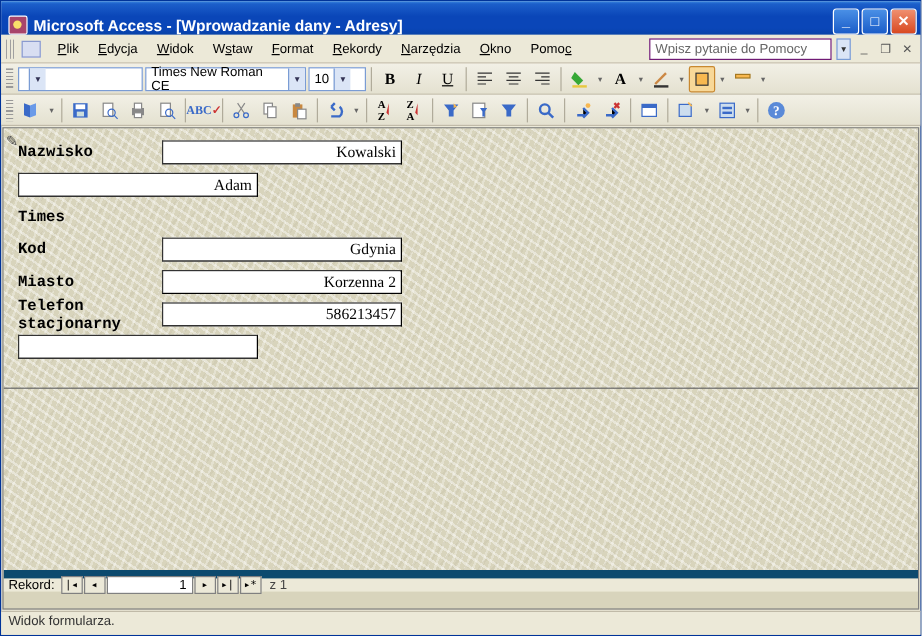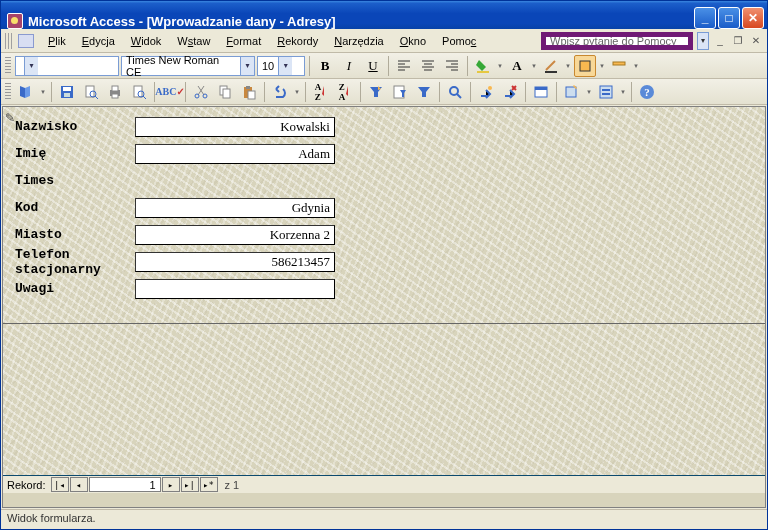--- a/index.html
+++ b/index.html
@@ -11,42 +11,42 @@
 .titlebar .spacer { flex: 1; }
 .tbtn { width: 22px; height: 22px; margin-left: 2px; border: 1px solid #fff; border-radius: 3px; color: #fff; font-weight: bold; font-size: 12px; display: flex; align-items: center; justify-content: center; cursor: pointer; }
 .tmin, .tmax { background: linear-gradient(#4a90e6, #1a5cc8); }
 .tclose { background: linear-gradient(#f09070, #d84820); }
 .menubar { height: 24px; background: #ece9d8; display: flex; align-items: center; padding: 0 4px; border-bottom: 1px solid #c0baa8; font-size: 11px; }
 .grip { width: 7px; height: 16px; background: repeating-linear-gradient(to right, #a0a0a0 0 1px, transparent 1px 3px); margin-right: 6px; }
 .box16 { width:16px; height:14px; border:1px solid #8a9acf; background:#d8def2; margin-right:6px; }
 .menubar span.m { padding: 2px 8px; cursor: pointer; }
 .menubar span.m u { text-decoration: underline; }
 .ask { margin-left: auto; display:flex; align-items:center; gap:4px; }
-.ask input { width: 152px; height: 18px; border: 5px solid #701a75; font-size: 11px; padding: 0 4px; color:#666; }
+.ask input { width: 152px; height: 18px; border: 1px solid #701a75; font-size: 11px; padding: 0 4px; color:#666; }
 .askdd { width:12px; height:18px; border:1px solid #7a9cd4; background:#dbe5f6; color:#333; font-size:8px; display:flex; align-items:center; justify-content:center;}
 .docmin, .docmax, .docclose { width:14px; height:14px; font-size:10px; display:flex; align-items:center; justify-content:center; cursor:pointer; color:#555;}
 .toolbar { height: 26px; background: linear-gradient(#f2f0e6, #e4e1d0); border-bottom: 1px solid #c0baa8; display: flex; align-items: center; padding: 0 4px; gap: 2px; }
 .grip2 { width: 6px; height: 18px; background: repeating-linear-gradient(to bottom, #999 0 1px, transparent 1px 3px); margin-right: 2px; }
 .combo { height: 20px; border: 1px solid #7a9cd4; background: #fff; display: flex; align-items: center; font-size: 11px; }
 .combo .txt { padding: 0 4px; }
 .combo .dd { width: 14px; height: 18px; background: #dbe5f6; border-left: 1px solid #7a9cd4; display: flex; align-items: center; justify-content: center; font-size: 8px; color:#335; }
 .sep { width: 1px; height: 20px; background: #b0ab9a; margin: 0 2px; }
 .btn { width: 22px; height: 22px; display: flex; align-items: center; justify-content: center; cursor: pointer; border-radius: 2px; font-size: 13px; font-family: 'Times New Roman', serif; }
 .btn.sel { background: #f8d898; border: 1px solid #c88830; }
 .btn svg { width: 16px; height: 16px; }
 .dd2 { width: 8px; font-size: 7px; color: #666; display:flex; align-items:center; justify-content:center; cursor:pointer; }
 .content { flex: 1; position: relative; border: 1px solid #808080; margin: 1px; background: #d8d4bc; overflow: hidden; display:flex; flex-direction:column;}
 .formarea { position:relative; height: 368px; background-color:#d8d4bc; background-image: repeating-linear-gradient(35deg, rgba(255,255,255,0.4) 0 2px, transparent 2px 7px), repeating-linear-gradient(-52deg, rgba(200,195,170,0.4) 0 2px, transparent 2px 9px), repeating-linear-gradient(110deg, rgba(255,255,255,0.3) 0 2px, transparent 2px 6px); }
 .pen { position:absolute; top:4px; left:2px; font-size:12px; color:#444;}
 .form { position: absolute; top: 6px; left: 12px; }
 .row { display: flex; align-items: center; height: 27px; }
 .row label { width: 120px; font-family: Liberation Mono, monospace; font-weight: bold; font-size: 13px; color: #000; }
 .row input { width: 200px; height: 20px; border: 1px solid #000; border-left:1px solid #333; border-top:1px solid #333; background: #fff; font-family: Liberation Serif, serif; font-size: 13px; padding: 0 4px; text-align: right; }
 .hr { position:absolute; left:0; right:0; top:216px; height:1px; background:#666;}
-.recnav { height: 18px; background: #ece9d8; border-top: 1px solid #0c4a6e; display: flex; align-items: center; font-size: 11px; padding: 0 4px; gap:1px;}
+.recnav { height: 18px; background: #ece9d8; border-top: 7px solid #0c4a6e; display: flex; align-items: center; font-size: 11px; padding: 0 4px; gap:1px;}
 .recnav .lbl { margin-right: 4px; }
 .navb { width: 18px; height: 15px; border: 1px solid #808080; background: #ece9d8; display: flex; align-items: center; justify-content: center; font-size: 9px; cursor: pointer; color:#000; font-family: monospace;}
 .recnum { width: 72px; height: 15px; border: 1px solid #808080; background: #fff; text-align: right; padding: 0 4px; font-size: 11px; }
 .recof { margin-left: 6px; color:#444;}
 .status { height: 20px; background: #ece9d8; border-top: 1px solid #c0baa8; padding: 2px 6px; font-size: 11px; color:#333;}
 </style>
 </head>
 <body>
 
 <div class="window">
@@ -308,40 +308,38 @@
 
   <div class="content">
     <div class="formarea">
       <div class="pen">✎</div>
       <div class="form">
         <div class="row">
             <label>Nazwisko</label>
             <input value="Kowalski" style="">
           </div>
         <div class="row">
-            <label>Imię</label>
             <input value="Adam" style="">
           </div>
         <div class="row">
             <label>Times</label>
           </div>
         <div class="row">
             <label>Kod</label>
             <input value="Gdynia" style="">
           </div>
         <div class="row">
             <label>Miasto</label>
             <input value="Korzenna 2" style="">
           </div>
         <div class="row">
             <label>Telefon stacjonarny</label>
             <input value="586213457" style="">
           </div>
         <div class="row">
-            <label>Uwagi</label>
             <input value="" style="">
           </div>
       </div>
       <div class="hr"></div>
     </div>
     <div class="recnav">
       <span class="lbl">Rekord:</span>
       <div class="navb">|◂</div>
       <div class="navb">◂</div>
       <input class="recnum" value="1" style="">

